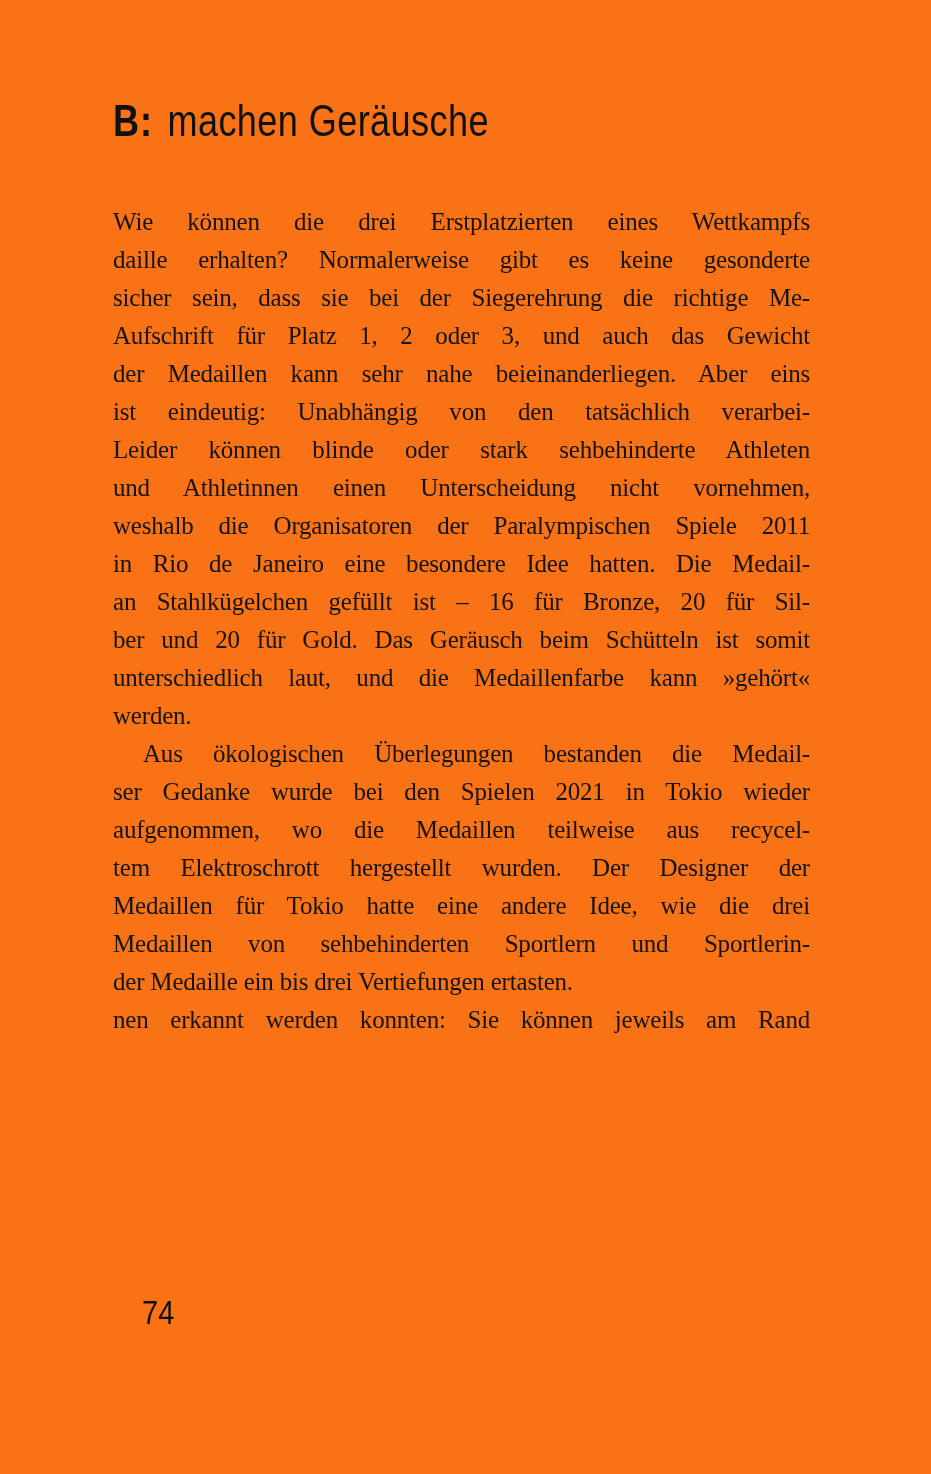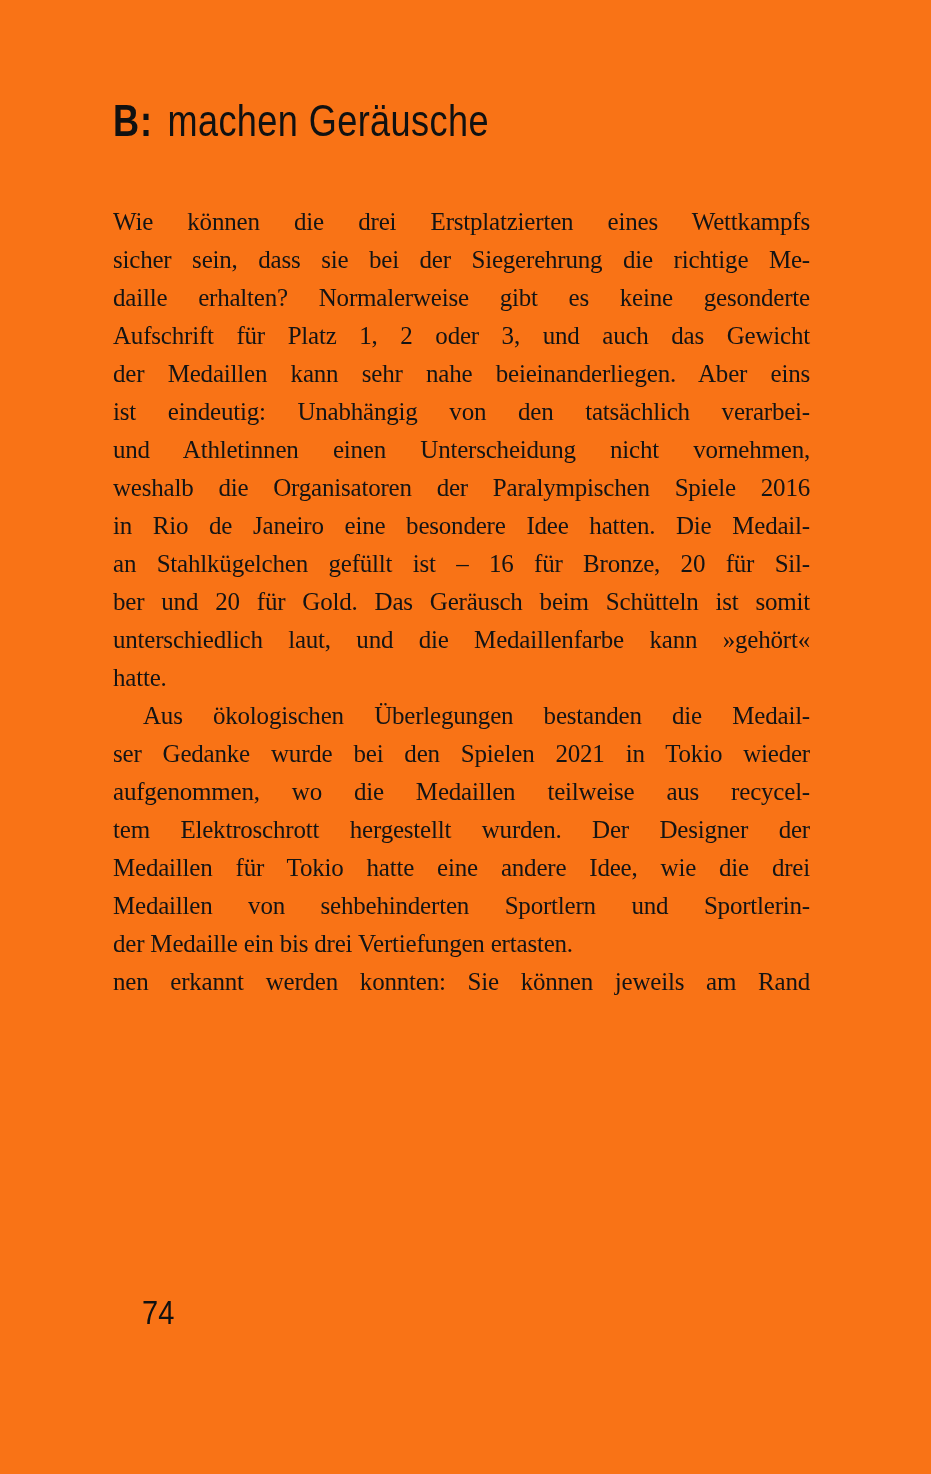--- a/index.html
+++ b/index.html
@@ -79,32 +79,33 @@
 <body>
 
 <div class="page">
 
   <h1 class="heading">
     <span class="heading-prefix">B:</span><span class="heading-title">machen Geräusche</span>
   </h1>
 
   <div class="body-text">
       <div class="line just">Wie können die drei Erstplatzierten eines Wettkampfs</div>
+      <div class="line just">daille erhalten? Normalerweise gibt es keine gesonderte</div>
       <div class="line just">sicher sein, dass sie bei der Siegerehrung die richtige Me-</div>
-      <div class="line just">daille erhalten? Normalerweise gibt es keine gesonderte</div>
       <div class="line just">Aufschrift für Platz 1, 2 oder 3, und auch das Gewicht</div>
       <div class="line just">der Medaillen kann sehr nahe beieinanderliegen. Aber eins</div>
       <div class="line just">ist eindeutig: Unabhängig von den tatsächlich verarbei-</div>
+      <div class="line just">Leider können blinde oder stark sehbehinderte Athleten</div>
       <div class="line just">und Athletinnen einen Unterscheidung nicht vornehmen,</div>
-      <div class="line just">weshalb die Organisatoren der Paralympischen Spiele 2016</div>
+      <div class="line just">weshalb die Organisatoren der Paralympischen Spiele 2011</div>
       <div class="line just">in Rio de Janeiro eine besondere Idee hatten. Die Medail-</div>
       <div class="line just">an Stahlkügelchen gefüllt ist – 16 für Bronze, 20 für Sil-</div>
       <div class="line just">ber und 20 für Gold. Das Geräusch beim Schütteln ist somit</div>
       <div class="line just">unterschiedlich laut, und die Medaillenfarbe kann »gehört«</div>
-      <div class="line">hatte.</div>
+      <div class="line">werden.</div>
       <div class="line just indent">Aus ökologischen Überlegungen bestanden die Medail-</div>
       <div class="line just">ser Gedanke wurde bei den Spielen 2021 in Tokio wieder</div>
       <div class="line just">aufgenommen, wo die Medaillen teilweise aus recycel-</div>
       <div class="line just">tem Elektroschrott hergestellt wurden. Der Designer der</div>
       <div class="line just">Medaillen für Tokio hatte eine andere Idee, wie die drei</div>
       <div class="line just">Medaillen von sehbehinderten Sportlern und Sportlerin-</div>
       <div class="line">der Medaille ein bis drei Vertiefungen ertasten.</div>
       <div class="line just">nen erkannt werden konnten: Sie können jeweils am Rand</div>
     </div>
 

